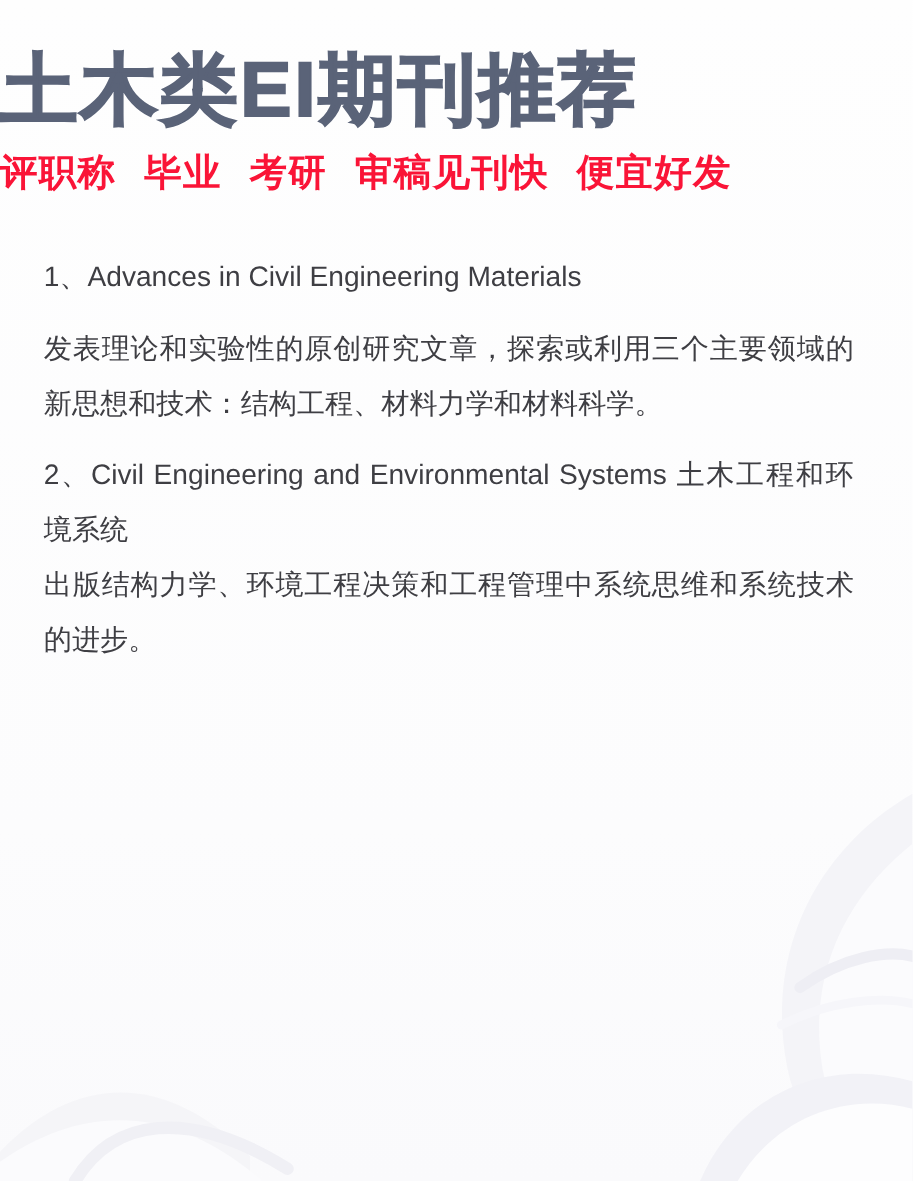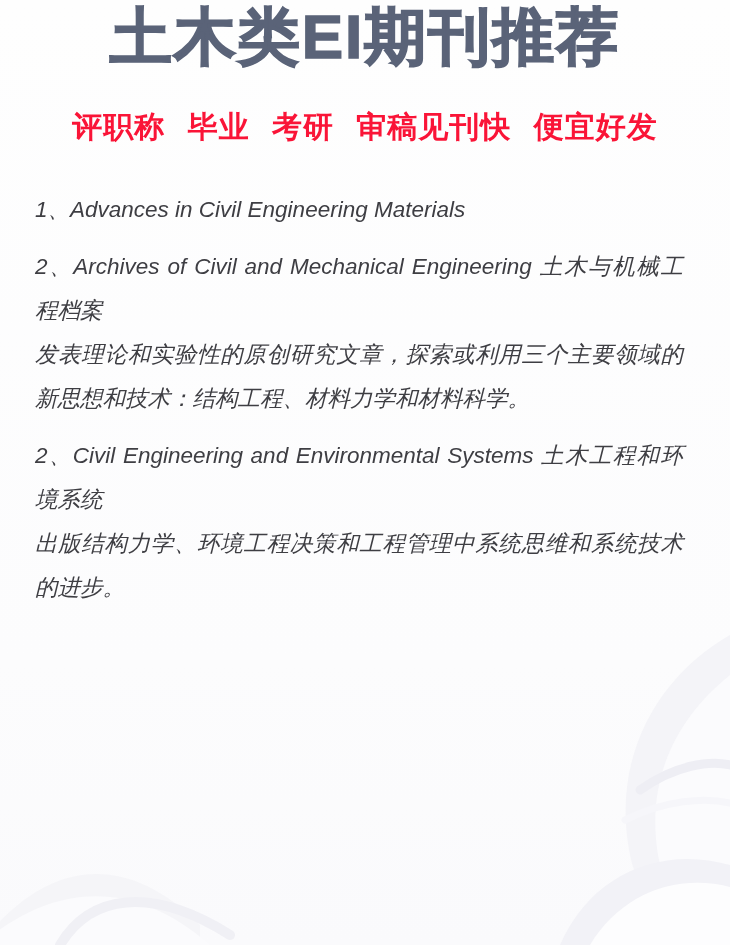--- a/index.html
+++ b/index.html
@@ -22,45 +22,45 @@
   .bg-decor.bottom-right {
     right: 0;
     bottom: 0;
   }
   .bg-decor.bottom-left {
     left: 0;
     bottom: 0;
   }
   .header {
     position: relative;
-    text-align: center;
+    text-align: left;
+    padding-top: 36px;
     z-index: 2;
   }
   .page-title {
     font-size: 62px;
     line-height: 74px;
     font-weight: 900;
     letter-spacing: 2px;
     color: #5a6378;
     -webkit-text-stroke: 1.5px #5a6378;
   }
   .page-subtitle {
-    margin-top: 36px;
+    margin-top: 12px;
     font-size: 30px;
     line-height: 34px;
     font-weight: 700;
     letter-spacing: 1px;
     word-spacing: 13px;
     color: #fa1437;
   }
   .journal-list {
     position: relative;
     margin: 44px 47px 0 35px;
     z-index: 2;
-    font-style: italic;
   }
   .journal-item {
     margin-bottom: 13px;
   }
   .journal-heading,
   .journal-description {
     margin: 0;
     font-size: 22.5px;
     line-height: 44px;
     text-align: justify;
@@ -90,21 +90,20 @@
   <div class="page-subtitle">评职称 毕业 考研 审稿见刊快 便宜好发</div>
 </header>
 
 <main class="journal-list">
 
   <section class="journal-item">
     <p class="journal-heading">1、Advances in Civil Engineering Materials</p>
   </section>
 
   <section class="journal-item">
-    <p class="journal-heading">2、Archives of Civil and Mechanical Engineering 土木与机械工程档案</p>
     <p class="journal-description">发表理论和实验性的原创研究文章，探索或利用三个主要领域的新思想和技术：结构工程、材料力学和材料科学。</p>
   </section>
 
 
   <section class="journal-item">
     <p class="journal-heading">2、Civil Engineering and Environmental Systems 土木工程和环境系统</p>
     <p class="journal-description">出版结构力学、环境工程决策和工程管理中系统思维和系统技术的进步。</p>
   </section>
 
 </main>

